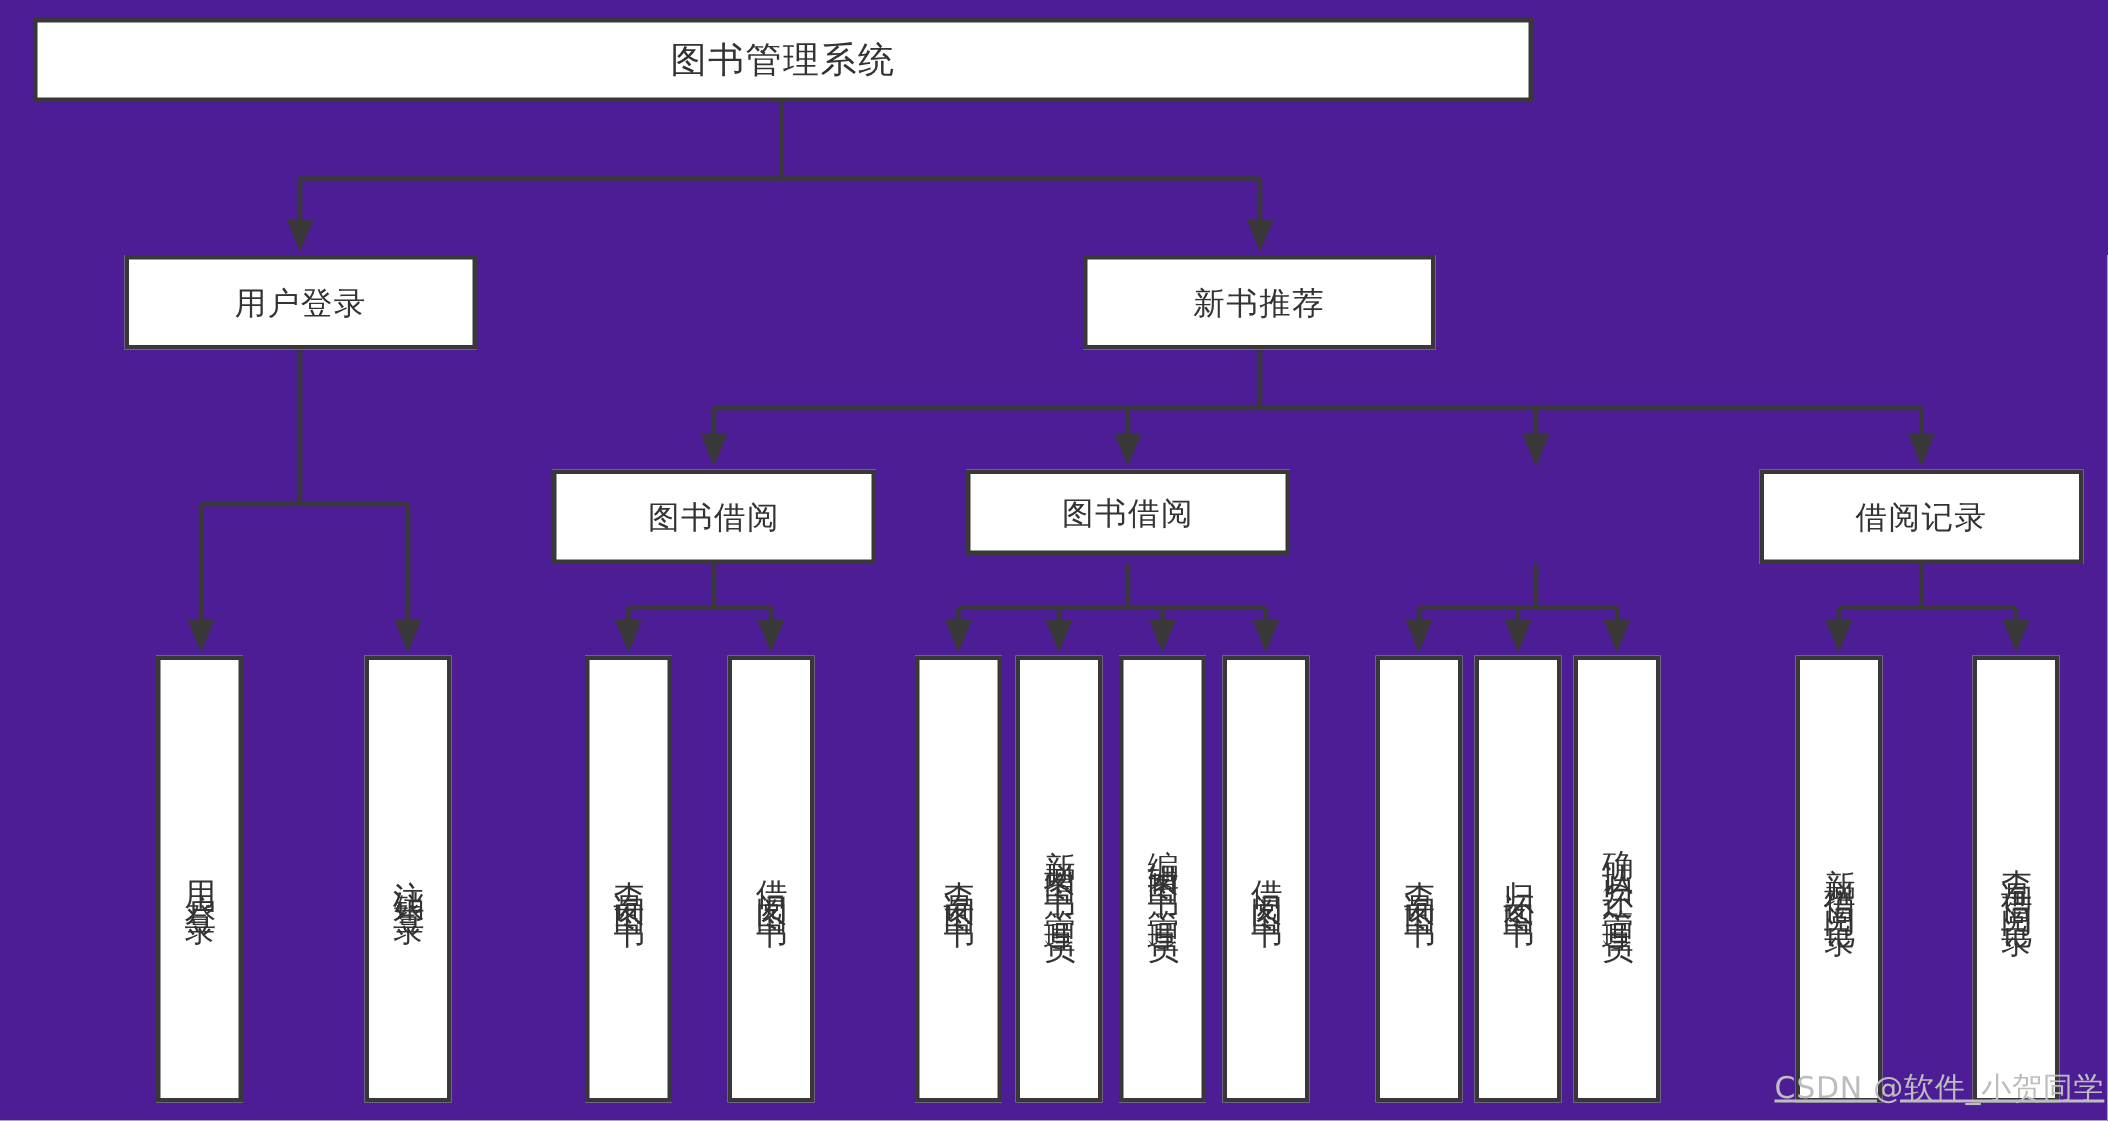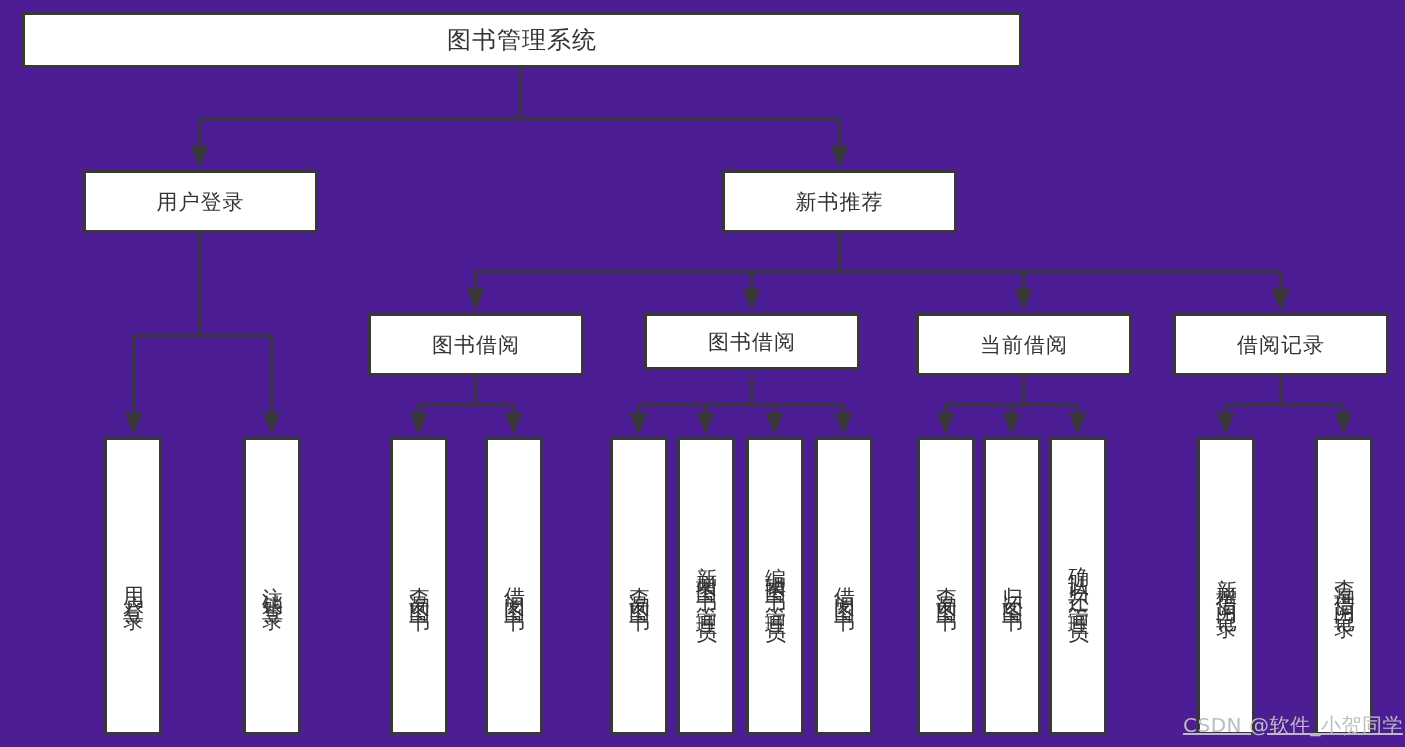--- a/index.html
+++ b/index.html
@@ -101,23 +101,20 @@
   <div class="node" style="left:722px;top:170px;width:235px;height:63px">
     <span>新书推荐</span>
   </div>
 
   <div class="node" style="left:368px;top:313px;width:216px;height:63px">
     <span>图书借阅</span>
   </div>
   <div class="node" style="left:644px;top:313px;width:216px;height:57px">
     <span>图书借阅</span>
   </div>
-  <div class="node" style="left:916px;top:313px;width:216px;height:63px">
-    <span>当前借阅</span>
-  </div>
   <div class="node" style="left:1173px;top:313px;width:216px;height:63px">
     <span>借阅记录</span>
   </div>
 
   <div class="leaf" style="left:104px">
     <span class="vtext">用户登录</span>
   </div>
   <div class="leaf" style="left:243px">
     <span class="vtext">注销登录</span>
   </div>

